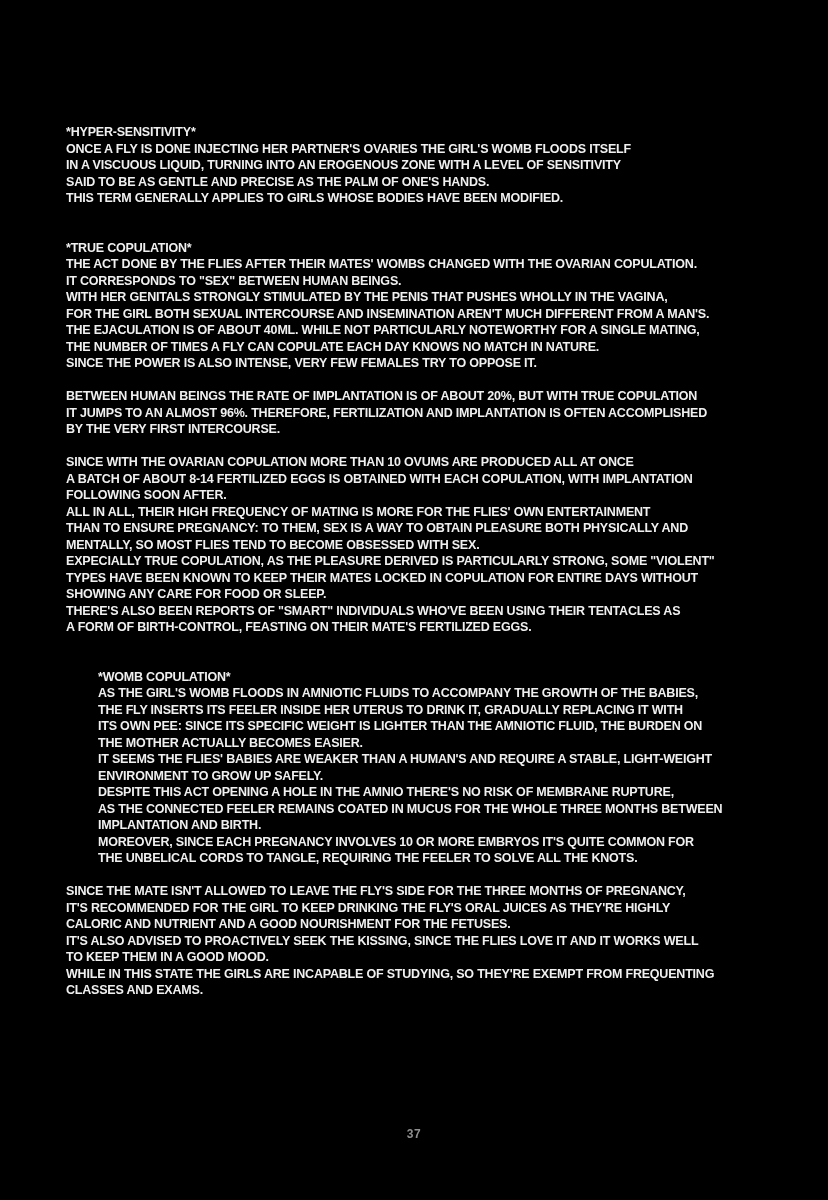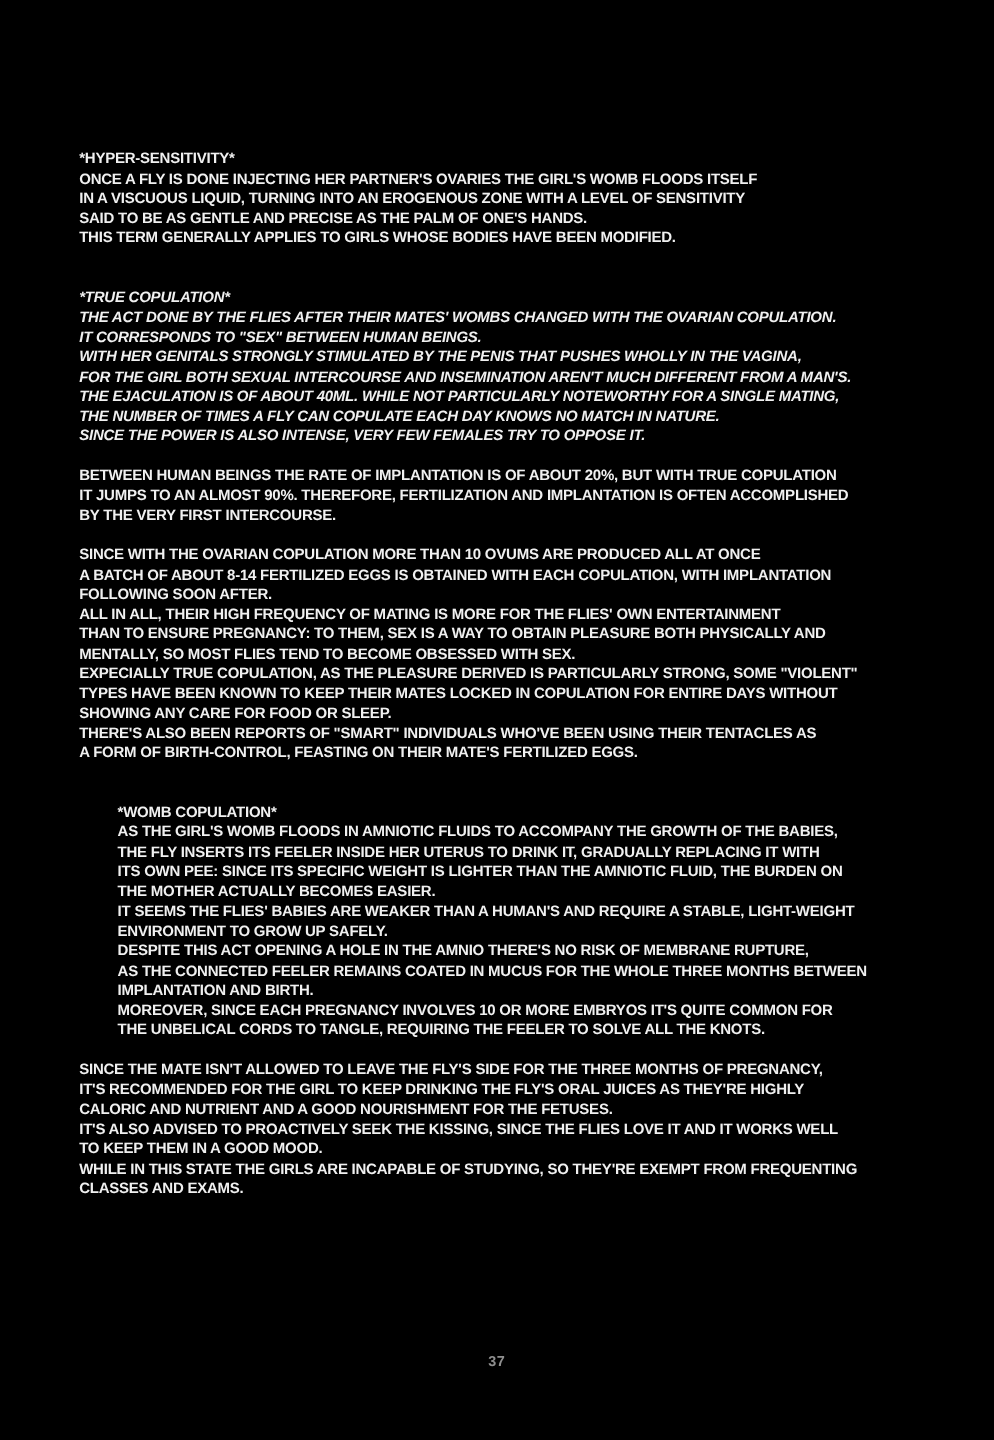--- a/index.html
+++ b/index.html
@@ -45,30 +45,30 @@
 </head>
 <body>
 
 <div class="page">
   <div class="text-column">
       <div class="block" style="margin-top: 0px;">*HYPER-SENSITIVITY*
 ONCE A FLY IS DONE INJECTING HER PARTNER'S OVARIES THE GIRL'S WOMB FLOODS ITSELF
 IN A VISCUOUS LIQUID, TURNING INTO AN EROGENOUS ZONE WITH A LEVEL OF SENSITIVITY
 SAID TO BE AS GENTLE AND PRECISE AS THE PALM OF ONE'S HANDS.
 THIS TERM GENERALLY APPLIES TO GIRLS WHOSE BODIES HAVE BEEN MODIFIED.</div>
-      <div class="block" style="margin-top: 33px; font-style: italic;">*TRUE COPULATION*
+      <div class="block" style="margin-top: 33px;">*TRUE COPULATION*
 THE ACT DONE BY THE FLIES AFTER THEIR MATES' WOMBS CHANGED WITH THE OVARIAN COPULATION.
 IT CORRESPONDS TO "SEX" BETWEEN HUMAN BEINGS.
 WITH HER GENITALS STRONGLY STIMULATED BY THE PENIS THAT PUSHES WHOLLY IN THE VAGINA,
 FOR THE GIRL BOTH SEXUAL INTERCOURSE AND INSEMINATION AREN'T MUCH DIFFERENT FROM A MAN'S.
 THE EJACULATION IS OF ABOUT 40ML. WHILE NOT PARTICULARLY NOTEWORTHY FOR A SINGLE MATING,
 THE NUMBER OF TIMES A FLY CAN COPULATE EACH DAY KNOWS NO MATCH IN NATURE.
 SINCE THE POWER IS ALSO INTENSE, VERY FEW FEMALES TRY TO OPPOSE IT.</div>
       <div class="block" style="margin-top: 16.5px;">BETWEEN HUMAN BEINGS THE RATE OF IMPLANTATION IS OF ABOUT 20%, BUT WITH TRUE COPULATION
-IT JUMPS TO AN ALMOST 90%. THEREFORE, FERTILIZATION AND IMPLANTATION IS OFTEN ACCOMPLISHED
+IT JUMPS TO AN ALMOST 96%. THEREFORE, FERTILIZATION AND IMPLANTATION IS OFTEN ACCOMPLISHED
 BY THE VERY FIRST INTERCOURSE.</div>
       <div class="block" style="margin-top: 16.5px;">SINCE WITH THE OVARIAN COPULATION MORE THAN 10 OVUMS ARE PRODUCED ALL AT ONCE
 A BATCH OF ABOUT 8-14 FERTILIZED EGGS IS OBTAINED WITH EACH COPULATION, WITH IMPLANTATION
 FOLLOWING SOON AFTER.
 ALL IN ALL, THEIR HIGH FREQUENCY OF MATING IS MORE FOR THE FLIES' OWN ENTERTAINMENT
 THAN TO ENSURE PREGNANCY: TO THEM, SEX IS A WAY TO OBTAIN PLEASURE BOTH PHYSICALLY AND
 MENTALLY, SO MOST FLIES TEND TO BECOME OBSESSED WITH SEX.
 EXPECIALLY TRUE COPULATION, AS THE PLEASURE DERIVED IS PARTICULARLY STRONG, SOME "VIOLENT"
 TYPES HAVE BEEN KNOWN TO KEEP THEIR MATES LOCKED IN COPULATION FOR ENTIRE DAYS WITHOUT
 SHOWING ANY CARE FOR FOOD OR SLEEP.

